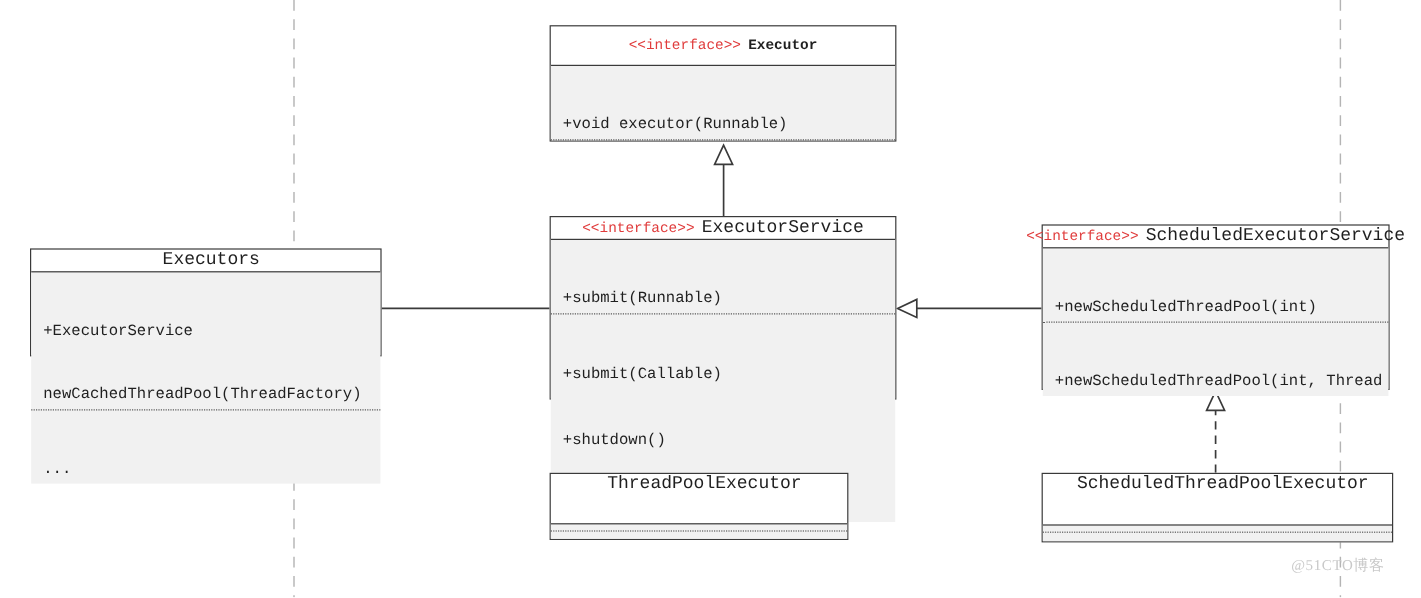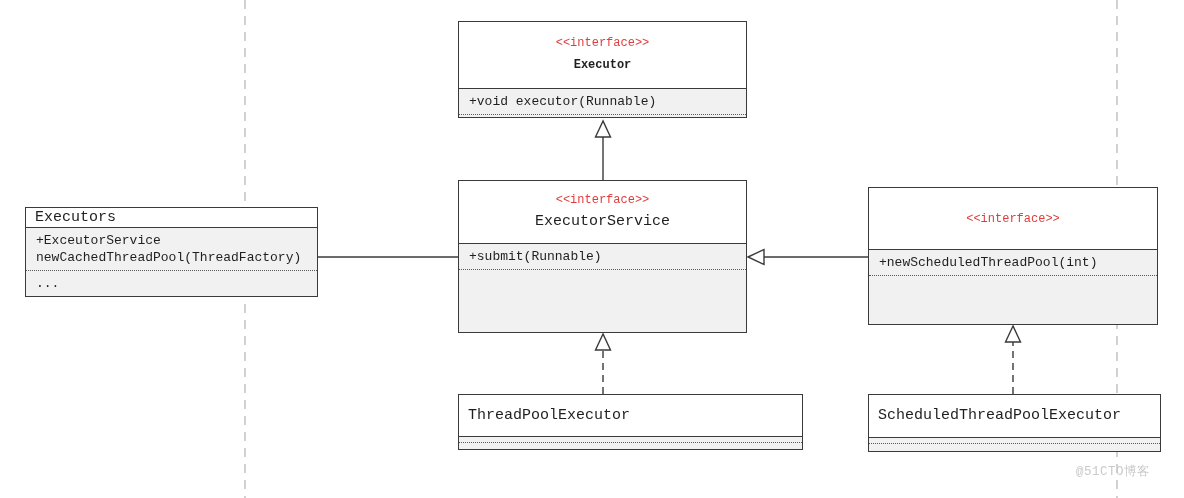--- a/index.html
+++ b/index.html
@@ -34,21 +34,21 @@
   .class-box {
     position: absolute;
     z-index: 2;
     background: #ffffff;
     border: 1.5px solid var(--border_dark);
     display: flex;
     flex-direction: column;
   }
   .title-compartment {
     display: flex;
-    flex-direction: column;
+    flex-direction: row;
     justify-content: center;
     align-items: center;
     gap: 6px;
   }
   .title-compartment.left {
     align-items: flex-start;
     padding-left: 9px;
   }
   .stereotype {
     color: var(--accent_red);
@@ -65,32 +65,32 @@
     border-top: 1.5px solid var(--border_dark);
     font-size: 13px;
     flex: 1;
     display: flex;
     flex-direction: column;
   }
   .member-section {
     padding: 4px 6px 4px 10px;
   }
   .member-section.dotted-below { border-bottom: 1px dotted #5a5a5a; }
-  .member-line { line-height: 17px; white-space: nowrap; }
+  .member-line { line-height: 17px; white-space: nowrap; margin-top: 36px; }
   .member-line.tall { line-height: 19px; }
   .section-fill { flex: 1; }
   .stub-top { height: 6px; border-bottom: 1px dotted #5a5a5a; }
   .stub-bottom { flex: 1; }
 
   #watermark {
     position: absolute;
     z-index: 3;
     left: 1076px;
     top: 463px;
-    font-family: Liberation Mono, monospace;
+    font-family: Liberation Serif, serif;
     font-size: 12.5px;
     color: var(--watermark_gray);
     letter-spacing: 0.5px;
   }
 </style>
 </head>
 <body>
 
 <div id="stage">
 
@@ -126,55 +126,62 @@
       <div class="section-fill"></div>
     </div>
   </div>
 
   <div class="class-box" style="left:25px; top:207px; width:293px; height:90px;">
     <div class="title-compartment left" style="height:40px;">
       <div class="class-name">Executors</div>
     </div>
     <div class="compartment">
       <div class="member-section dotted-below">
-        <div class="member-line">+ExceutorService</div>
+        <div class="member-line">+ExecutorService</div>
         <div class="member-line">newCachedThreadPool(ThreadFactory)</div>
       </div>
       <div class="member-section section-fill">
         <div class="member-line">...</div>
       </div>
     </div>
   </div>
 
   <div class="class-box" style="left:458px; top:180px; width:289px; height:153px;">
     <div class="title-compartment" style="height:62px;">
       <div class="stereotype">&lt;&lt;interface&gt;&gt;</div>
       <div class="class-name">ExecutorService</div>
     </div>
     <div class="compartment">
       <div class="member-section dotted-below">
         <div class="member-line">+submit(Runnable)</div>
       </div>
+      <div class="member-section section-fill">
+        <div class="member-line tall">+submit(Callable)</div>
+        <div class="member-line tall">+shutdown()</div>
+        <div class="member-line tall">+shutdownNow()</div>
+      </div>
     </div>
   </div>
 
   <div class="class-box" style="left:868px; top:187px; width:290px; height:138px;">
     <div class="title-compartment" style="height:61px;">
       <div class="stereotype">&lt;&lt;interface&gt;&gt;</div>
+      <div class="class-name">ScheduledExecutorService</div>
     </div>
     <div class="compartment">
       <div class="member-section dotted-below">
         <div class="member-line">+newScheduledThreadPool(int)</div>
       </div>
       <div class="member-section section-fill">
-      </div>
-    </div>
-  </div>
-
-  <div class="class-box" style="left:458px; top:394px; width:345px; height:56px;">
+        <div class="member-line">+newScheduledThreadPool(int, Thread</div>
+      </div>
+    </div>
+  </div>
+
+  <div class="class-box" style="left:458px; top:394px; width:249px; height:56px;">
     <div class="title-compartment left" style="height:41px;">
       <div class="class-name">ThreadPoolExecutor</div>
     </div>
     <div class="compartment">
       <div class="stub-top"></div>
       <div class="stub-bottom"></div>
     </div>
   </div>
 
   <div class="class-box" style="left:868px; top:394px; width:293px; height:58px;justify-content:flex-end;">

